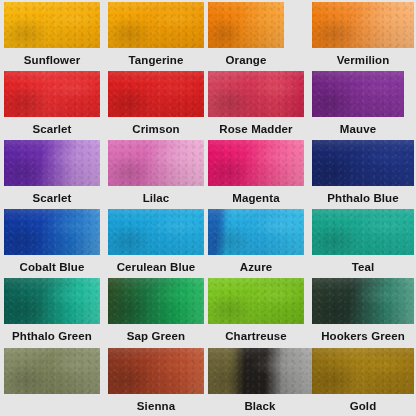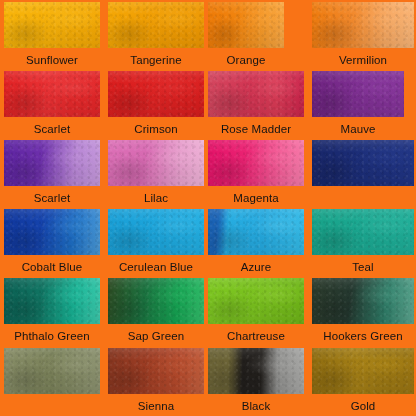--- a/index.html
+++ b/index.html
@@ -61,21 +61,21 @@
     font-size: 11.5px;
     line-height: 14px;
     color: #141414;
     letter-spacing: .1px;
     white-space: nowrap;
   }
 </style>
 </head>
 <body>
 
-<div id="chart" style="background: #f97316;">
+<div id="chart" style="background: #e5e5e5; font-weight: bold;">
     <div class="swatch-cell" style="left: 4px; top: 2px; width: 96px;">
       <div class="swatch">
         <div class="wash" style="background: linear-gradient(95deg, rgb(247, 180, 10) 0%, rgb(246, 176, 8) 50%, rgb(243, 167, 4) 100%);"></div>
         <div class="bloom" style="background: radial-gradient(46% 38% at 72% 36%, rgba(251, 201, 58, 0.3) 0%, transparent 70%), radial-gradient(34% 50% at 22% 68%, rgba(0, 0, 0, 0.13) 0%, transparent 72%), linear-gradient(rgba(255, 255, 255, 0.1) 0%, transparent 26%, rgba(0, 0, 0, 0.09) 100%);"></div>
         <div class="grain"></div>
       </div>
       <div class="label" style="color: rgb(20, 20, 20);">Sunflower</div>
     </div>
     <div class="swatch-cell" style="left: 108px; top: 2px; width: 96px;">
       <div class="swatch">
@@ -156,20 +156,21 @@
         <div class="grain"></div>
       </div>
       <div class="label" style="color: rgb(20, 20, 20);">Magenta</div>
     </div>
     <div class="swatch-cell" style="left: 312px; top: 140px; width: 102px;">
       <div class="swatch">
         <div class="wash" style="background: linear-gradient(95deg, rgb(24, 38, 105) 0%, rgb(28, 46, 121) 50%, rgb(32, 52, 132) 100%);"></div>
         <div class="bloom" style="background: radial-gradient(46% 38% at 72% 36%, rgba(50, 71, 155, 0.3) 0%, transparent 70%), radial-gradient(34% 50% at 22% 68%, rgba(0, 0, 0, 0.13) 0%, transparent 72%), linear-gradient(rgba(255, 255, 255, 0.1) 0%, transparent 26%, rgba(0, 0, 0, 0.09) 100%);"></div>
         <div class="grain"></div>
       </div>
+      <div class="label" style="color: rgb(20, 20, 20);">Phthalo Blue</div>
     </div>
     <div class="swatch-cell" style="left: 4px; top: 209px; width: 96px;">
       <div class="swatch">
         <div class="wash" style="background: linear-gradient(100deg, rgb(16, 54, 155) 0%, rgb(20, 66, 172) 38%, rgb(30, 111, 196) 72%, rgb(76, 155, 216) 100%);"></div>
         <div class="bloom" style="background: radial-gradient(46% 38% at 72% 36%, rgba(76, 155, 216, 0.3) 0%, transparent 70%), radial-gradient(34% 50% at 22% 68%, rgba(0, 0, 0, 0.13) 0%, transparent 72%), linear-gradient(rgba(255, 255, 255, 0.1) 0%, transparent 26%, rgba(0, 0, 0, 0.09) 100%);"></div>
         <div class="grain"></div>
       </div>
       <div class="label" style="color: rgb(20, 20, 20);">Cobalt Blue</div>
     </div>
     <div class="swatch-cell" style="left: 108px; top: 209px; width: 96px;">
@@ -237,21 +238,21 @@
       <div class="label" style="color: rgb(20, 20, 20); margin-top: 26px;">Sage</div>
     </div>
     <div class="swatch-cell" style="left: 108px; top: 348px; width: 96px;">
       <div class="swatch">
         <div class="wash" style="background: linear-gradient(100deg, rgb(132, 53, 31) 0%, rgb(156, 60, 35) 38%, rgb(180, 73, 43) 72%, rgb(195, 97, 63) 100%);"></div>
         <div class="bloom" style="background: radial-gradient(46% 38% at 72% 36%, rgba(195, 97, 63, 0.3) 0%, transparent 70%), radial-gradient(34% 50% at 22% 68%, rgba(0, 0, 0, 0.13) 0%, transparent 72%), linear-gradient(rgba(255, 255, 255, 0.1) 0%, transparent 26%, rgba(0, 0, 0, 0.09) 100%);"></div>
         <div class="grain"></div>
       </div>
       <div class="label" style="color: rgb(20, 20, 20);">Sienna</div>
     </div>
-    <div class="swatch-cell" style="left: 208px; top: 348px; width: 96px;">
+    <div class="swatch-cell" style="left: 208px; top: 348px; width: 104px;">
       <div class="swatch">
         <div class="wash" style="background: linear-gradient(92deg, rgb(107, 99, 54) 0%, rgb(107, 99, 54) 22%, rgb(34, 31, 28) 36%, rgb(34, 31, 28) 55%, rgb(142, 142, 140) 72%, rgb(169, 169, 167) 100%);"></div>
         <div class="bloom" style="background: radial-gradient(46% 38% at 72% 36%, rgba(169, 169, 167, 0.3) 0%, transparent 70%), radial-gradient(34% 50% at 22% 68%, rgba(0, 0, 0, 0.13) 0%, transparent 72%), linear-gradient(rgba(255, 255, 255, 0.1) 0%, transparent 26%, rgba(0, 0, 0, 0.09) 100%);"></div>
         <div class="grain"></div>
       </div>
       <div class="label" style="color: rgb(20, 20, 20);">Black</div>
     </div>
     <div class="swatch-cell" style="left: 312px; top: 348px; width: 102px;">
       <div class="swatch">
         <div class="wash" style="background: linear-gradient(88deg, rgb(142, 108, 16) 0%, rgb(164, 127, 22) 45%, rgb(156, 120, 19) 70%, rgb(154, 117, 18) 100%);"></div>

